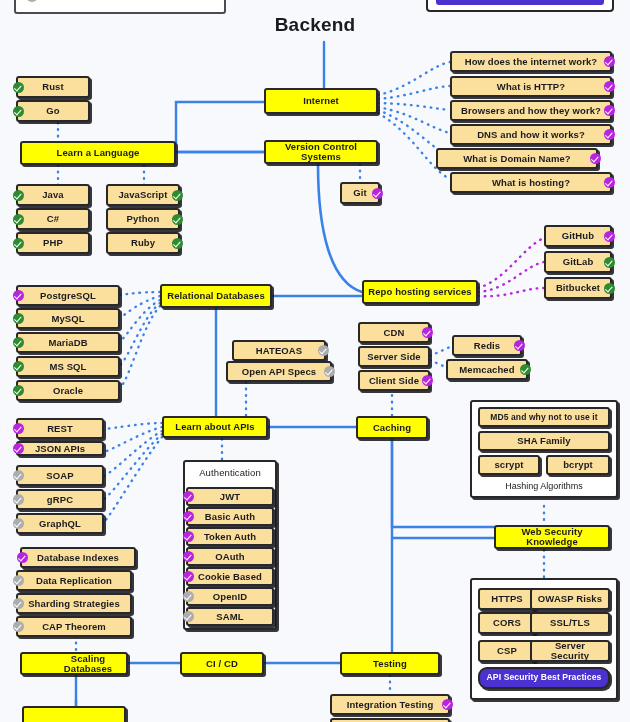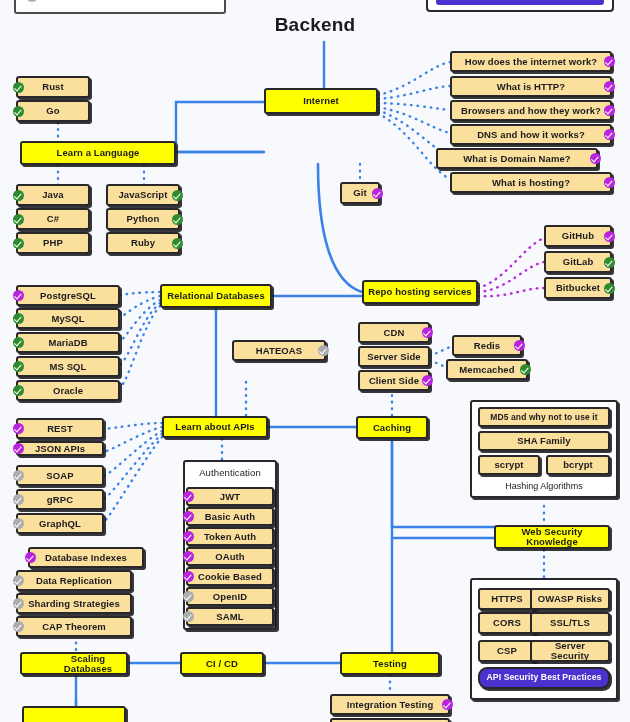--- a/index.html
+++ b/index.html
@@ -220,20 +220,23 @@
   <div id="urlbox">
     <div id="urlpill">https: // roadmap.sh</div>
   </div>
 
   <div id="title">Backend</div>
 
   <div class="node primary" style="left:264px;top:88px;width:114px;height:26px;">
     <span>Internet</span>
   </div>
 
+  <div class="node primary" style="left:264px;top:140px;width:114px;height:24px;">
+    <span>Version Control Systems</span>
+  </div>
 
   <div class="node secondary" style="left:340px;top:182px;width:40px;height:22px;">
     <span>Git</span>
     <span class="chk violet right"></span>
   </div>
 
   <div class="node primary" style="left:20px;top:141px;width:156px;height:24px;">
     <span>Learn a Language</span>
   </div>
 
@@ -337,20 +340,24 @@
     <span class="chk green left"></span>
   </div>
 
   <div class="node primary" style="left:162px;top:416px;width:106px;height:22px;">
     <span>Learn about APIs</span>
   </div>
   <div class="node secondary" style="left:232px;top:340px;width:94px;height:21px;">
     <span>HATEOAS</span>
     <span class="chk gray right"></span>
   </div>
+  <div class="node secondary" style="left:226px;top:361px;width:106px;height:21px;">
+    <span>Open API Specs</span>
+    <span class="chk gray right"></span>
+  </div>
 
   <div class="node secondary" style="left:16px;top:418px;width:88px;height:21px;">
     <span>REST</span>
     <span class="chk violet left"></span>
   </div>
   <div class="node secondary" style="left:16px;top:441px;width:88px;height:15px;">
     <span>JSON APIs</span>
     <span class="chk violet left"></span>
   </div>
   <div class="node secondary" style="left:16px;top:465px;width:88px;height:21px;">
@@ -415,21 +422,21 @@
   </div>
   <div class="node secondary" style="left:186px;top:587px;width:88px;height:19px;">
     <span>OpenID</span>
     <span class="chk gray left"></span>
   </div>
   <div class="node secondary" style="left:186px;top:607px;width:88px;height:19px;">
     <span>SAML</span>
     <span class="chk gray left"></span>
   </div>
 
-  <div class="node secondary" style="left:28px;top:547px;width:116px;height:21px;text-align:right;">
+  <div class="node secondary" style="left:20px;top:547px;width:116px;height:21px;text-align:right;">
     <span>Database Indexes</span>
     <span class="chk violet left"></span>
   </div>
   <div class="node secondary" style="left:16px;top:570px;width:116px;height:21px;">
     <span>Data Replication</span>
     <span class="chk gray left"></span>
   </div>
   <div class="node secondary" style="left:16px;top:593px;width:116px;height:21px;">
     <span>Sharding Strategies</span>
     <span class="chk gray left"></span>

